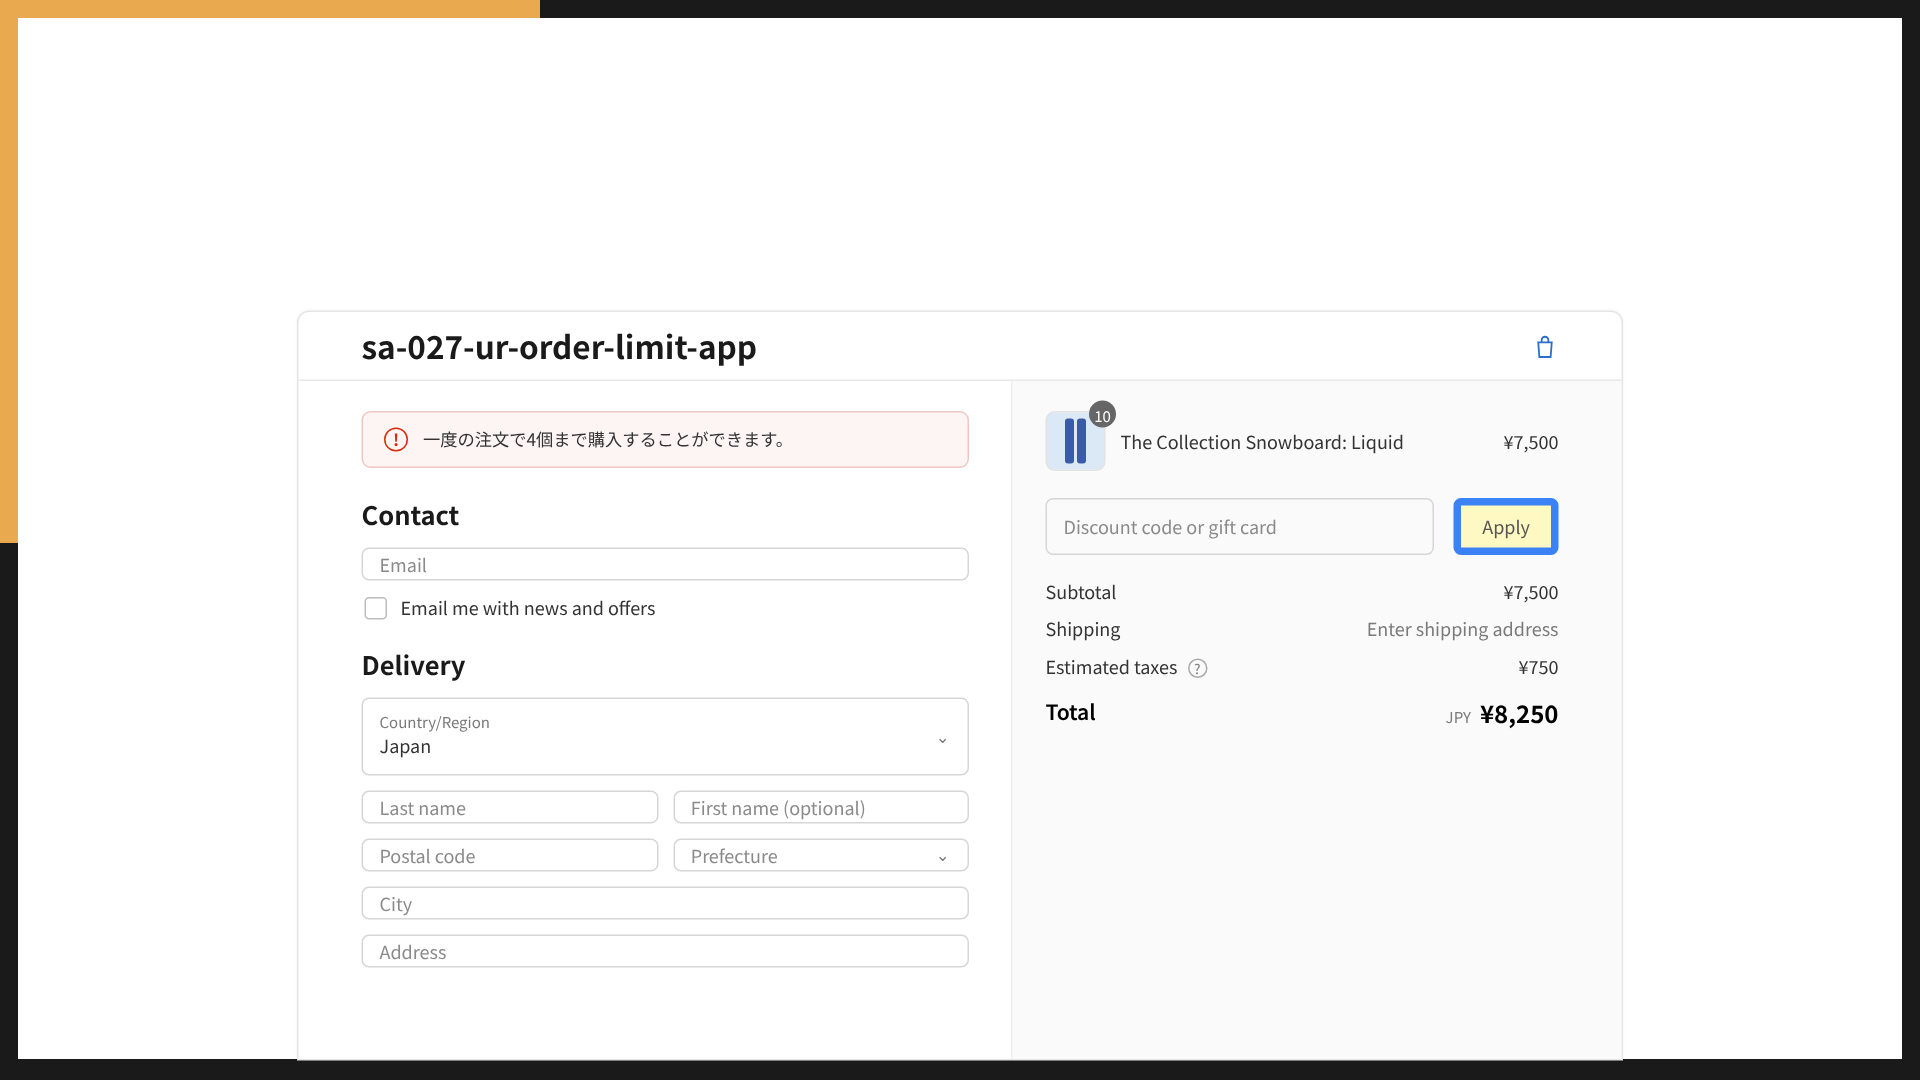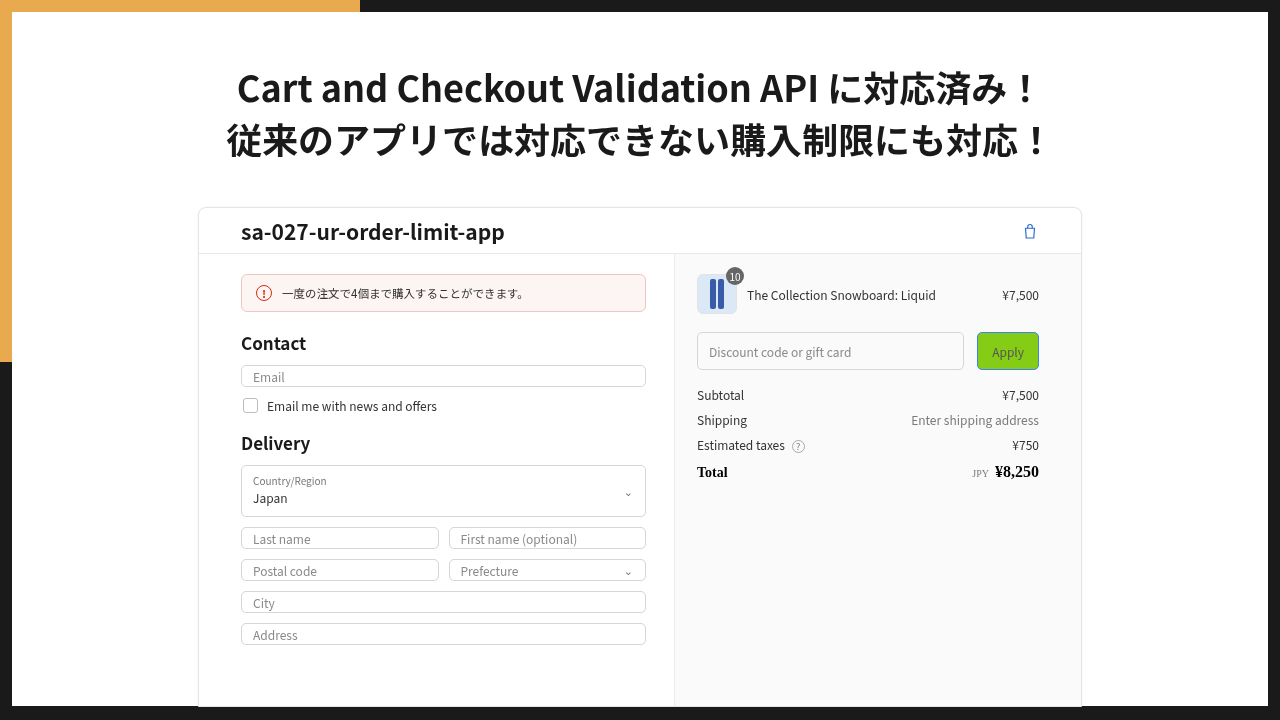--- a/index.html
+++ b/index.html
@@ -124,29 +124,29 @@
   }
   .item-name { flex:1; font-size:12px; color:#333; }
   .item-price { font-size:12px; color:#333; }
 
   .discount-row { display:flex; gap:13px; margin-bottom:16px; }
   .discount-input {
     flex:1; border:1px solid #d6d6d6; border-radius:5px; height:38px;
     padding:0 11px; display:flex; align-items:center;
   }
   .apply-btn {
-    background:#84cc16; border:1px solid #3b82f6; border-radius:5px;
+    background:#fef9c3; border:5px solid #3b82f6; border-radius:5px;
     height:38px; padding:0 14px; font-size:12px; color:#555;
     display:flex; align-items:center;
   }
 
   .summary-row { display:flex; justify-content:space-between; font-size:12px; color:#333; margin-bottom:8px; }
   .summary-row .right { color:#333; }
   .summary-row .muted { color:#7a7a7a; }
-  .summary-total { display:flex; justify-content:space-between; align-items:flex-end; margin-top:10px;font-family:Liberation Serif, serif; }
+  .summary-total { display:flex; justify-content:space-between; align-items:center; margin-top:10px; }
   .summary-total .label { font-size:14px; font-weight:600; }
   .summary-total .amount { font-size:16px; font-weight:700; }
   .summary-total .cur { font-size:10px; color:#7a7a7a; margin-right:6px; font-weight:400;}
 
   .help-icon {
     display:inline-flex; width:13px; height:13px; border:1px solid #aaa; border-radius:50%;
     align-items:center; justify-content:center; font-size:9px; color:#777; margin-left:4px;
   }
 </style>
 </head>
@@ -156,24 +156,20 @@
   <div class="bg-orange-top"></div>
   <div class="bg-black-top"></div>
   <div class="bg-orange-left"></div>
   <div class="bg-black-left"></div>
   <div class="bg-black-right"></div>
   <div class="bg-black-bottom"></div>
 </div>
 
 <div class="slide">
 
-  <div class="headline">
-    <div class="line1">Cart and Checkout Validation API に対応済み！</div>
-    <div class="line2">従来のアプリでは対応できない購入制限にも対応！</div>
-  </div>
 
   <div class="shot">
 
     <div class="shot-header">
       <div class="shop-name">sa-027-ur-order-limit-app</div>
       <div class="bag-icon">
         <svg viewBox="0 0 24 24">
             <path d="M6 7h12l-1 13H7L6 7z"></path>
             <path d="M9 7V5a3 3 0 0 1 6 0v2"></path>
           </svg>

